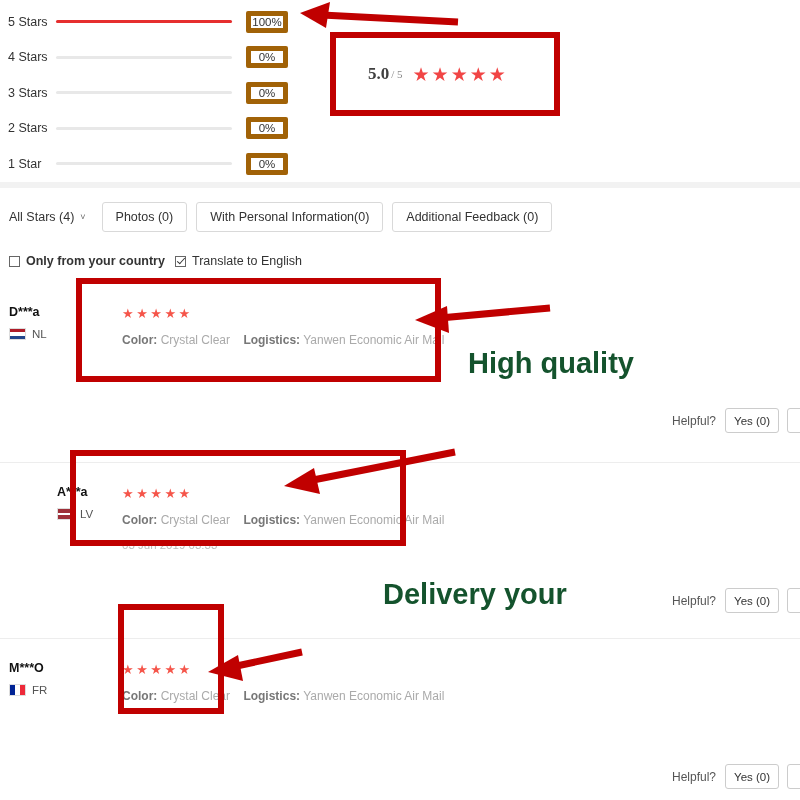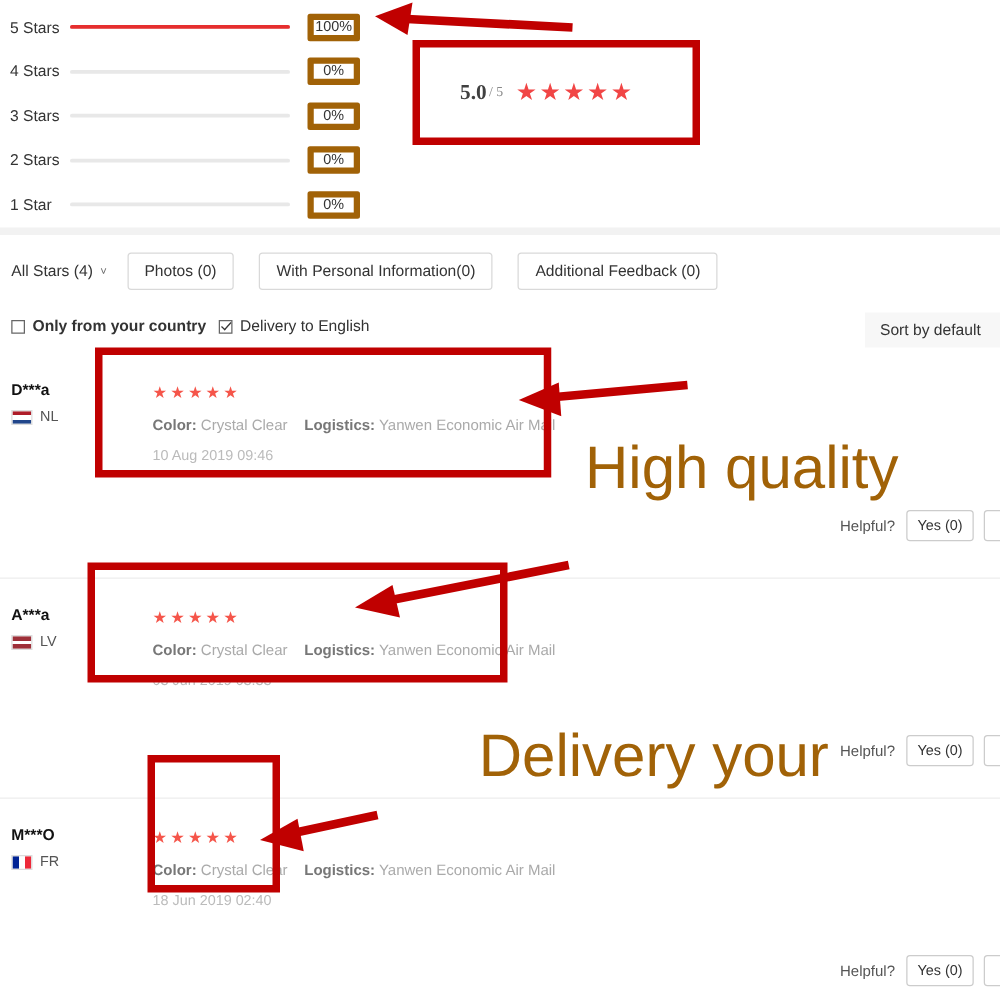--- a/index.html
+++ b/index.html
@@ -132,21 +132,21 @@
   .filter-chip {
     height: 30px;
     border: 1px solid #d9d9d9;
     border-radius: 3px;
     background: #fff;
     font-size: 12.5px;
     color: #333;
     display: flex;
     align-items: center;
     padding: 0 13px;
-    margin-right: 20px;
+    margin-right: 9px;
     box-sizing: border-box;
     cursor: pointer;
     white-space: nowrap;
   }
 
   
   #options-row {
     position: absolute;
     left: 0; top: 250px;
     width: 800px; height: 30px;
@@ -305,23 +305,23 @@
     width: 800px; height: 800px;
     pointer-events: none;
   }
   .anno-box {
     position: absolute;
     border: 6px solid #c00000;
     box-sizing: border-box;
   }
   .anno-text {
     position: absolute;
-    color: #a16207;
-    font-size: 48px;
-    font-weight: normal;
+    color: #14532d;
+    font-size: 29px;
+    font-weight: bold;
     white-space: nowrap;
   }
 </style>
 </head>
 <body>
 
 <div id="rating-breakdown">
   <div class="rating-row">
     <div class="rating-row-label">5 Stars</div>
     <div class="rating-track">
@@ -377,55 +377,53 @@
   <div class="filter-chip">Additional Feedback (0)</div>
 </div>
 
 <div id="options-row">
   <label class="cb-wrap" id="cb-country">
     <span class="cb-box"></span>
     <span>Only from your country</span>
   </label>
   <label class="cb-wrap" id="cb-translate">
     <span class="cb-box checked"></span>
-    <span>Delivery to English</span>
+    <span>Translate to English</span>
   </label>
-  <div id="sort-select">Sort by default</div>
 </div>
 
 <div class="review" style="top:290px;">
   <div class="reviewer" style="top:15px;">
     <div class="reviewer-name">D***a</div>
     <div class="reviewer-country">
       <span class="flag flag-nl"></span>
       <span>NL</span>
     </div>
   </div>
   <div class="review-body" style="top:17px;">
     <div class="review-stars">★★★★★</div>
     <div class="review-attrs">
       <span class="attr-key">Color:</span>
       <span>Crystal Clear</span>
       &nbsp;&nbsp;
       <span class="attr-key">Logistics:</span>
       <span>Yanwen Economic Air Mail</span>
     </div>
-    <div class="review-date">10 Aug 2019 09:46</div>
   </div>
   <div class="helpful" style="left:672px; top:118px;">
     <span class="helpful-label">Helpful?</span>
     <span class="helpful-btn">Yes (0)</span>
     <span class="helpful-btn">N</span>
   </div>
 </div>
 
 <div class="review-divider" style="top:462px;"></div>
 
 <div class="review" style="top:470px;">
-  <div class="reviewer" style="top:15px;">
+  <div class="reviewer" style="top:15px;margin-left:48px;">
     <div class="reviewer-name">A***a</div>
     <div class="reviewer-country">
       <span class="flag flag-lv"></span>
       <span>LV</span>
     </div>
   </div>
   <div class="review-body" style="top:17px;">
     <div class="review-stars">★★★★★</div>
     <div class="review-attrs">
       <span class="attr-key">Color:</span>
@@ -455,21 +453,20 @@
   </div>
   <div class="review-body" style="top:17px;">
     <div class="review-stars">★★★★★</div>
     <div class="review-attrs">
       <span class="attr-key">Color:</span>
       <span>Crystal Clear</span>
       &nbsp;&nbsp;
       <span class="attr-key">Logistics:</span>
       <span>Yanwen Economic Air Mail</span>
     </div>
-    <div class="review-date">18 Jun 2019 02:40</div>
   </div>
   <div class="helpful" style="left:672px; top:118px;">
     <span class="helpful-label">Helpful?</span>
     <span class="helpful-btn">Yes (0)</span>
     <span class="helpful-btn">N</span>
   </div>
 </div>
 
 <div id="annotations">
 

